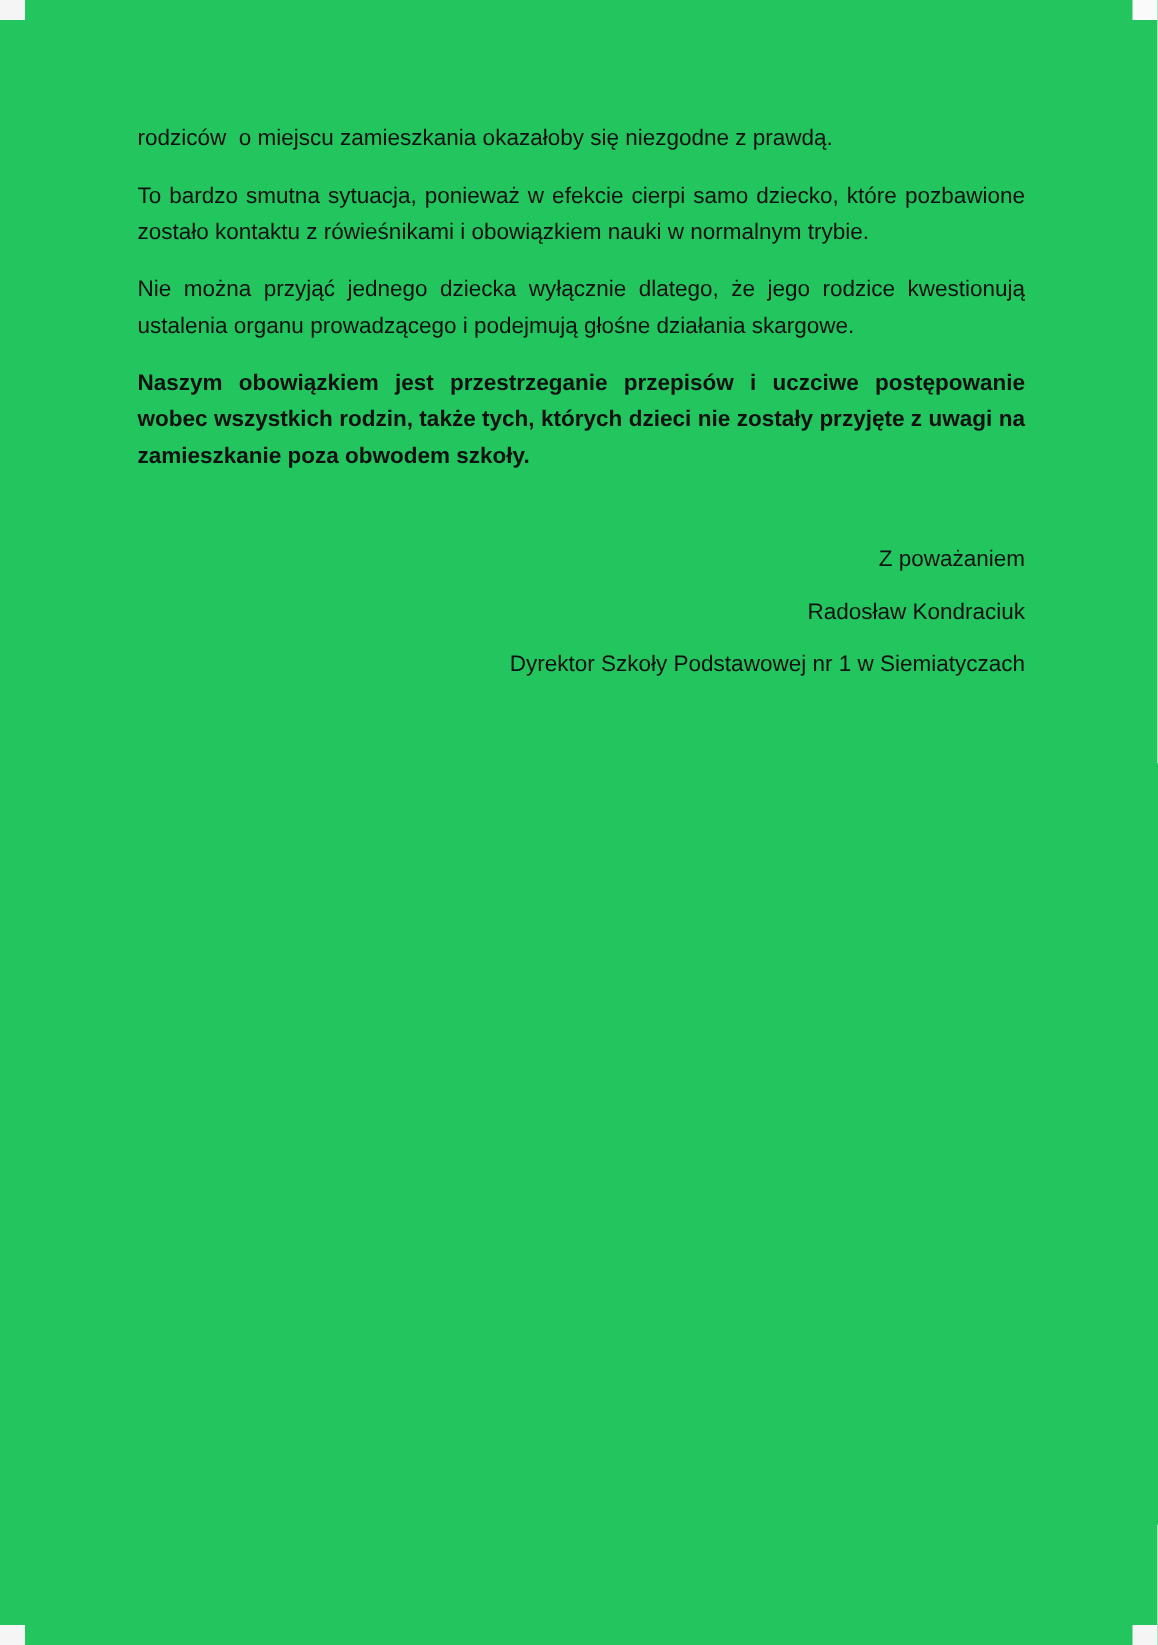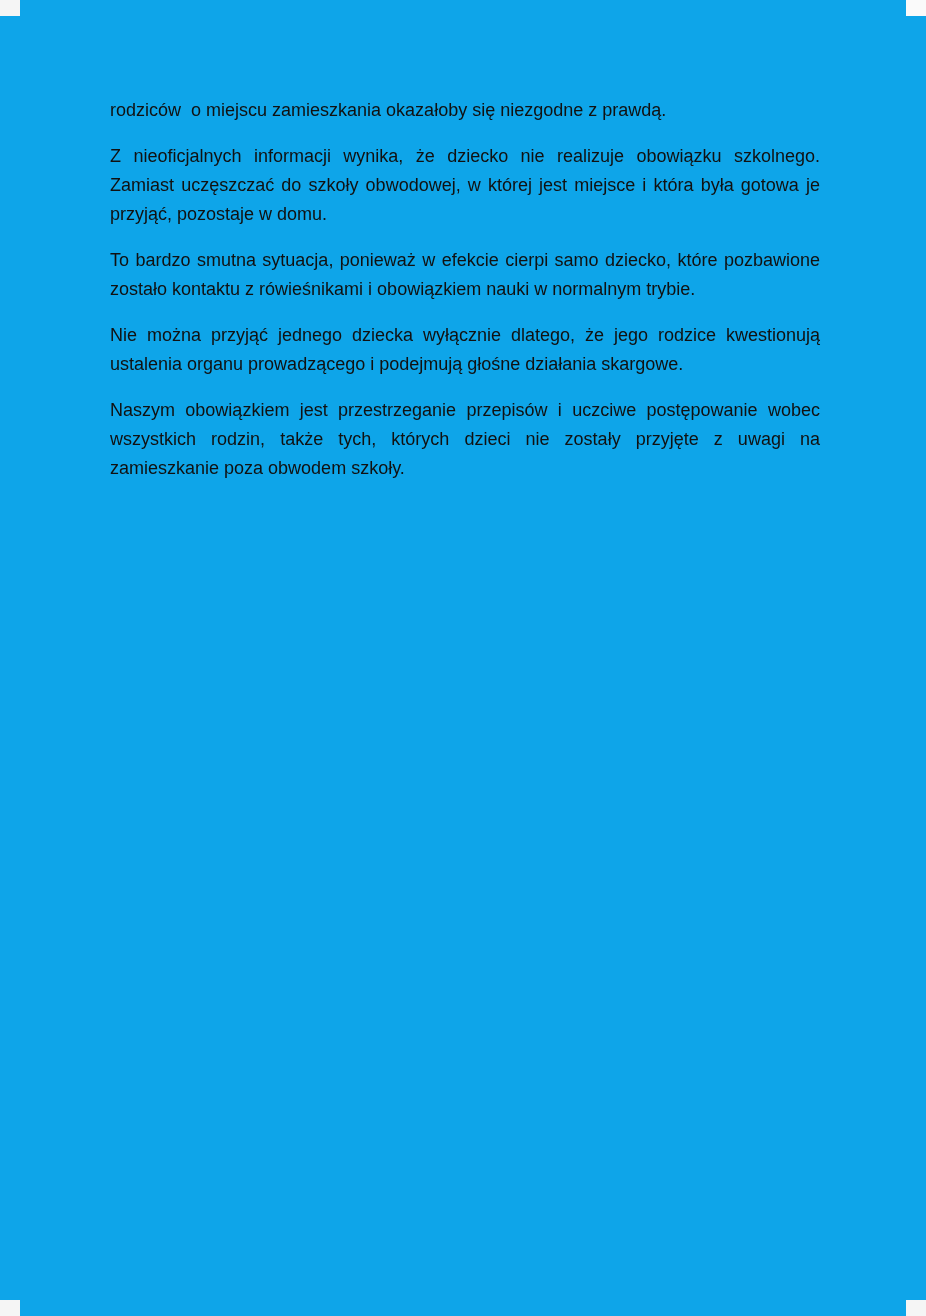--- a/index.html
+++ b/index.html
@@ -4,21 +4,21 @@
 <style>
   html, body {
     margin: 0;
     padding: 0;
     background: #ffffff;
   }
   .page {
     position: relative;
     width: 926px;
     height: 1316px;
-    background: #0ea5e9;
+    background: #22c55e;
     overflow: hidden;
     font-family: "Liberation Sans", "DejaVu Sans", sans-serif;
     color: #111111;
   }
   .corner-mark {
     position: absolute;
     width: 20px;
     height: 16px;
     background: #f5f5f5;
   }
@@ -33,21 +33,21 @@
     width: 710px;
   }
   .para {
     margin: 0 0 17px 0;
     font-size: 18px;
     line-height: 29px;
     text-align: justify;
     white-space: pre-wrap;
   }
   .para.bold {
-    font-weight: normal;
+    font-weight: bold;
   }
   .signature {
     margin-top: 54px;
     text-align: right;
   }
   .signature p {
     margin: 0 0 13px 0;
     font-size: 18px;
     line-height: 29px;
   }
@@ -60,25 +60,29 @@
   <div class="corner-mark tl"></div>
   <div class="corner-mark tr"></div>
   <div class="corner-mark bl"></div>
   <div class="corner-mark br"></div>
 
   <div class="content">
 
     <p class="para">rodziców  o miejscu zamieszkania okazałoby się niezgodne z prawdą.</p>
 
 
-    <p class="para">Z nieoficjalnych informacji wynika, że dziecko nie realizuje obowiązku szkolnego. Zamiast uczęszczać do szkoły obwodowej, w której jest miejsce i która była gotowa je przyjąć, pozostaje w domu.</p>
 
     <p class="para">To bardzo smutna sytuacja, ponieważ w efekcie cierpi samo dziecko, które pozbawione zostało kontaktu z rówieśnikami i obowiązkiem nauki w normalnym trybie.</p>
 
 
 
     <p class="para">Nie można przyjąć jednego dziecka wyłącznie dlatego, że jego rodzice kwestionują ustalenia organu prowadzącego i podejmują głośne działania skargowe.</p>
 
     <p class="para bold">Naszym obowiązkiem jest przestrzeganie przepisów i uczciwe postępowanie wobec wszystkich rodzin, także tych, których dzieci nie zostały przyjęte z uwagi na zamieszkanie poza obwodem szkoły.</p>
 
+    <div class="signature">
+      <p>Z poważaniem</p>
+      <p>Radosław Kondraciuk</p>
+      <p>Dyrektor Szkoły Podstawowej nr 1 w Siemiatyczach</p>
+    </div>
 
   </div>
 </div>
 
 </body></html>

